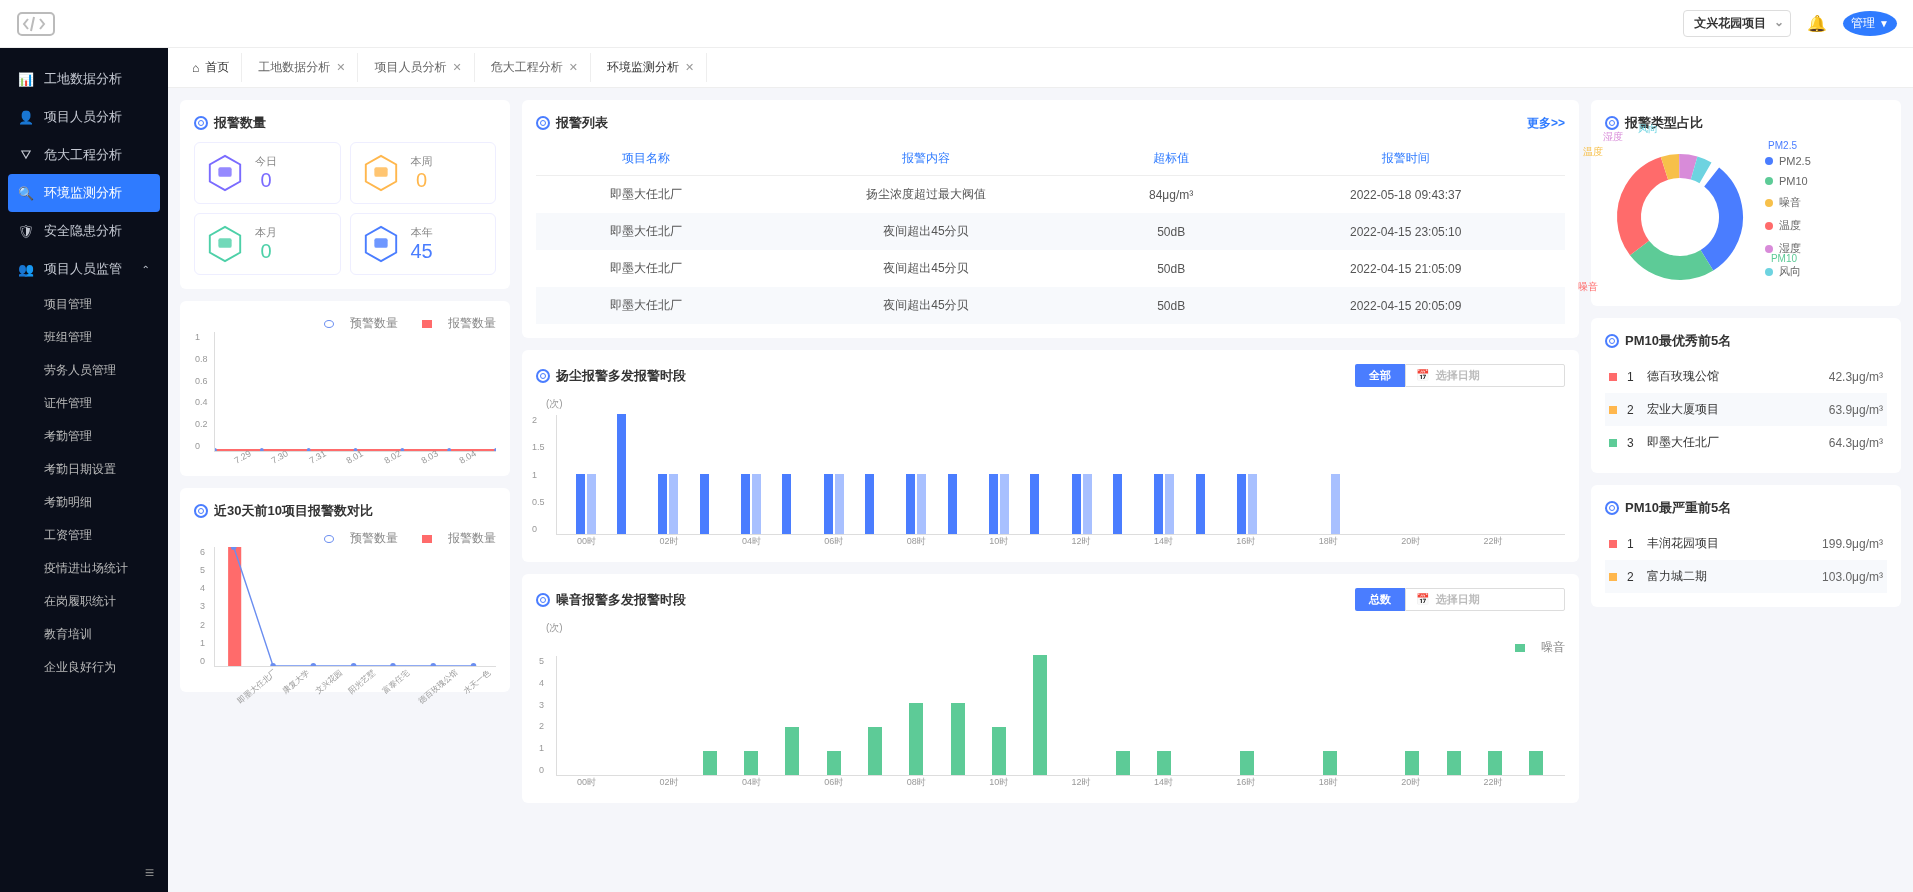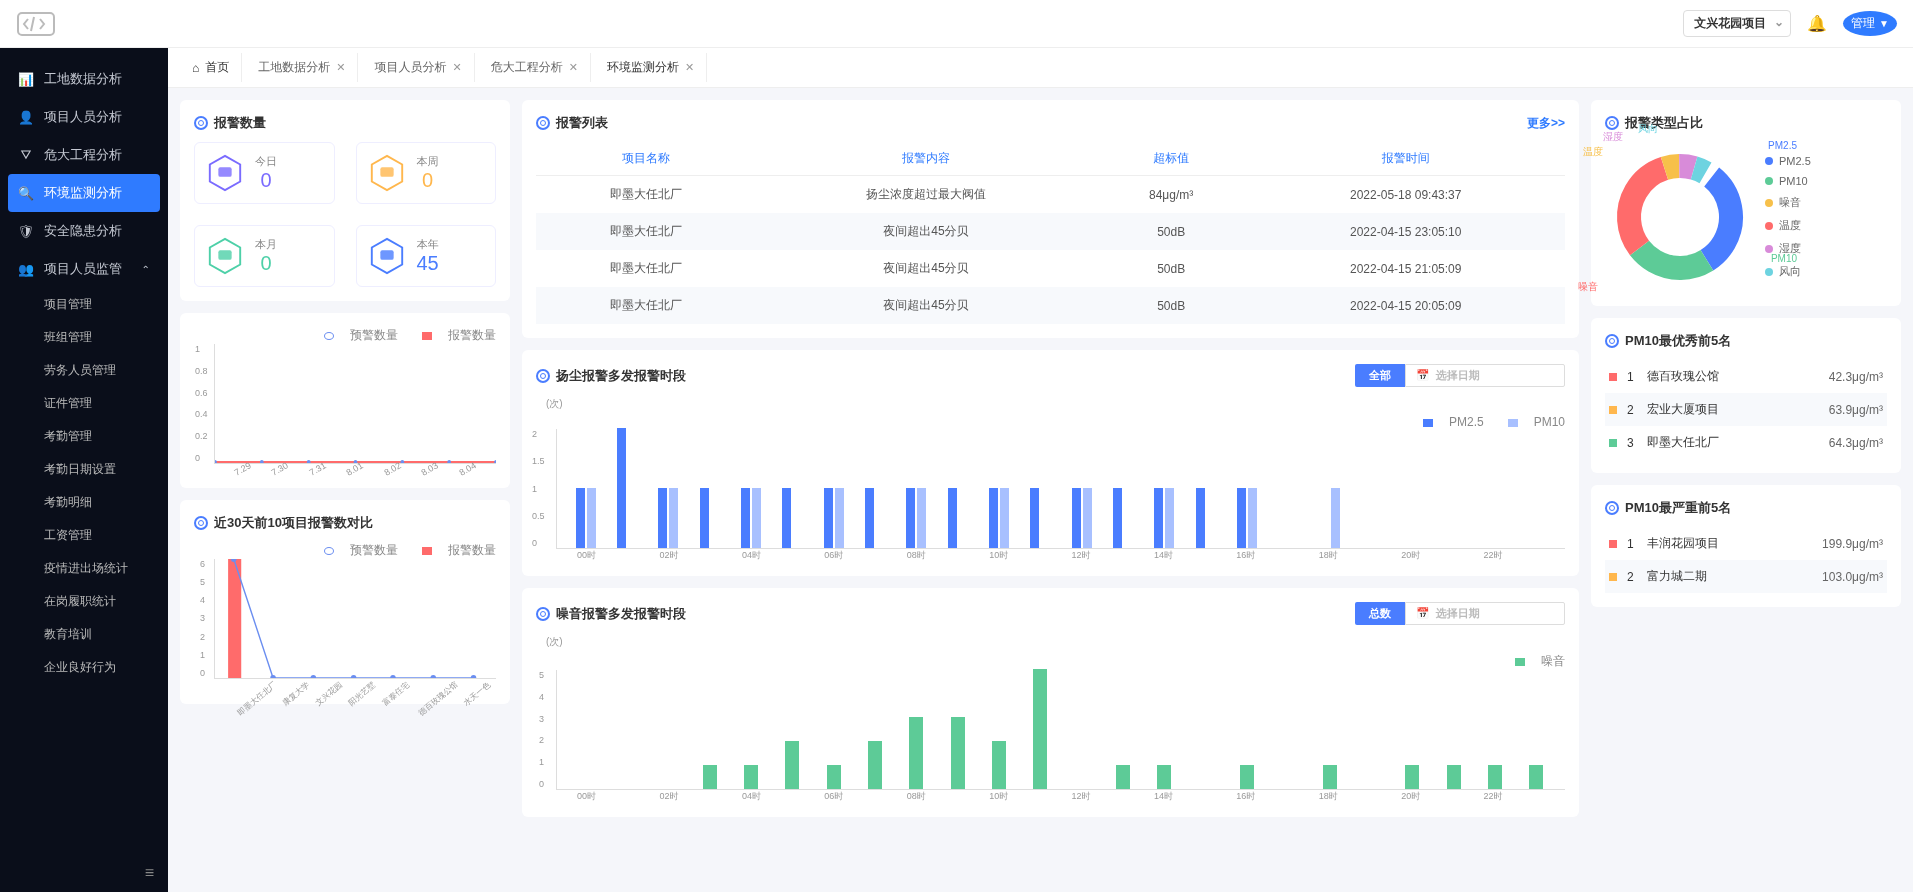--- a/index.html
+++ b/index.html
@@ -35,21 +35,21 @@
 
 .content { padding: 12px; display: grid; grid-template-columns: 330px 1fr 310px; gap: 12px; }
 
 .card { background: #fff; border-radius: 6px; padding: 14px; }
 .card-title { display: flex; align-items: center; gap: 6px; font-size: 13px; font-weight: 600; margin-bottom: 10px; }
 .card-title .ring { width: 14px; height: 14px; border: 2px solid #4a7dff; border-radius: 50%; position: relative; }
 .card-title .ring::after { content: ""; position: absolute; inset: 2px; border: 1px solid #4a7dff; border-radius: 50%; }
 .card-title .more { margin-left: auto; color: #2f7bff; font-size: 12px; cursor: pointer; }
 
 
-.count-grid { display: grid; grid-template-columns: 1fr 1fr; gap: 21px; }
+.count-grid { display: grid; grid-template-columns: 1fr 1fr; gap: 9px; }
 .count-box { border: 1px solid #eef; border-radius: 6px; padding: 10px; display: flex; align-items: center; gap: 10px; }
 .hex { width: 40px; height: 40px; display: flex; align-items: center; justify-content: center; border-radius: 8px; }
 .hex svg { width: 38px; height: 38px; }
 .count-text { display: flex; flex-direction: column; align-items: center; }
 .count-label { font-size: 11px; color: #888; }
 .count-val { font-size: 20px; font-weight: 500; }
 
 
 .alarm-table { width: 100%; border-collapse: collapse; font-size: 12px; }
 .alarm-table th { color: #2f7bff; font-weight: 500; padding: 8px; border-bottom: 1px solid #eee; text-align: center; }
@@ -364,21 +364,20 @@
               <span>扬尘报警多发报警时段</span>
             <div class="date-input-group">
               <div class="date-btn">全部</div>
               <div class="date-input">
                   <span>📅</span>
                   <span>选择日期</span>
                 </div>
             </div>
           </div>
           <div class="y-title">(次)</div>
-          <div class="legend-small"><span><span class="dot" style="background:#4a7dff"></span><span>PM2.5</span></span><span><span class="dot" style="background:#a8c0ff"></span><span>PM10</span></span></div>
           <div class="bar-chart" id="dust-bars" style="margin-left:20px">
             <div style="position:absolute;left:-25px;top:0;bottom:0;display:flex;flex-direction:column-reverse;justify-content:space-between;font-size:9px;color:#999">
                 <span>0</span>
                 <span>0.5</span>
                 <span>1</span>
                 <span>1.5</span>
                 <span>2</span>
               </div>
           <div class="bar-pair">
                 <div class="bar blue-d" style="height: 60px;"></div>

